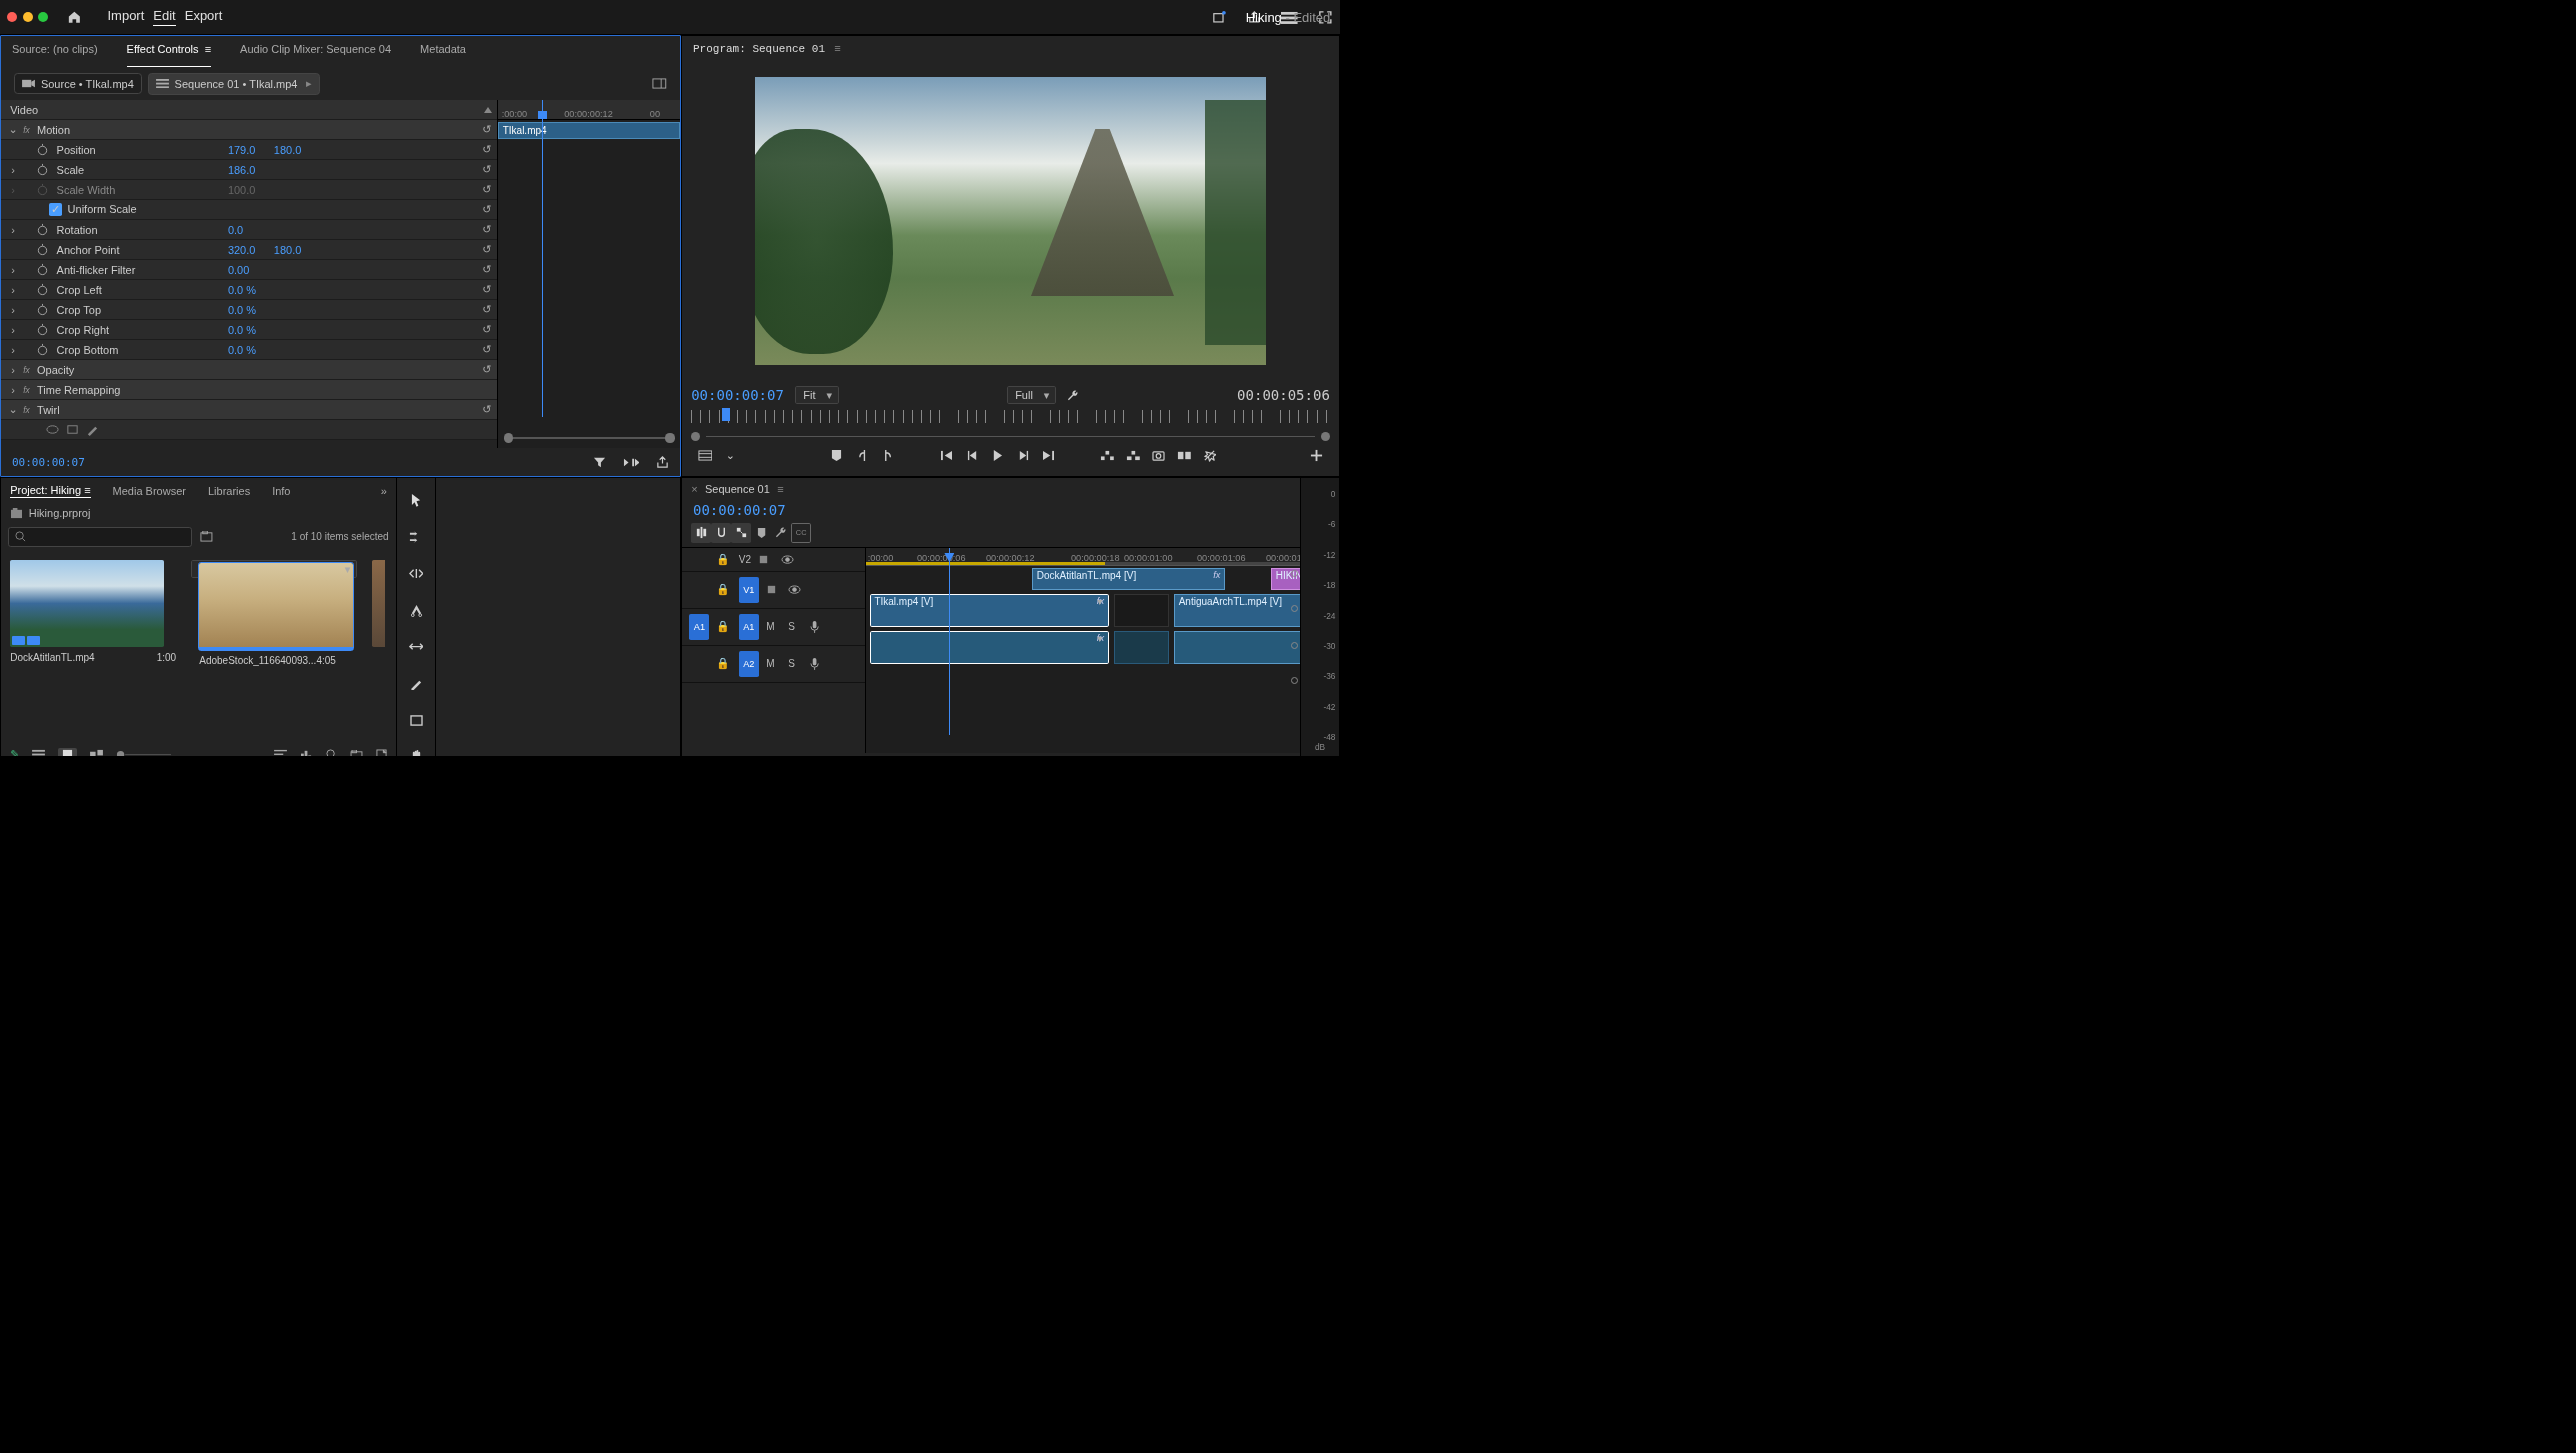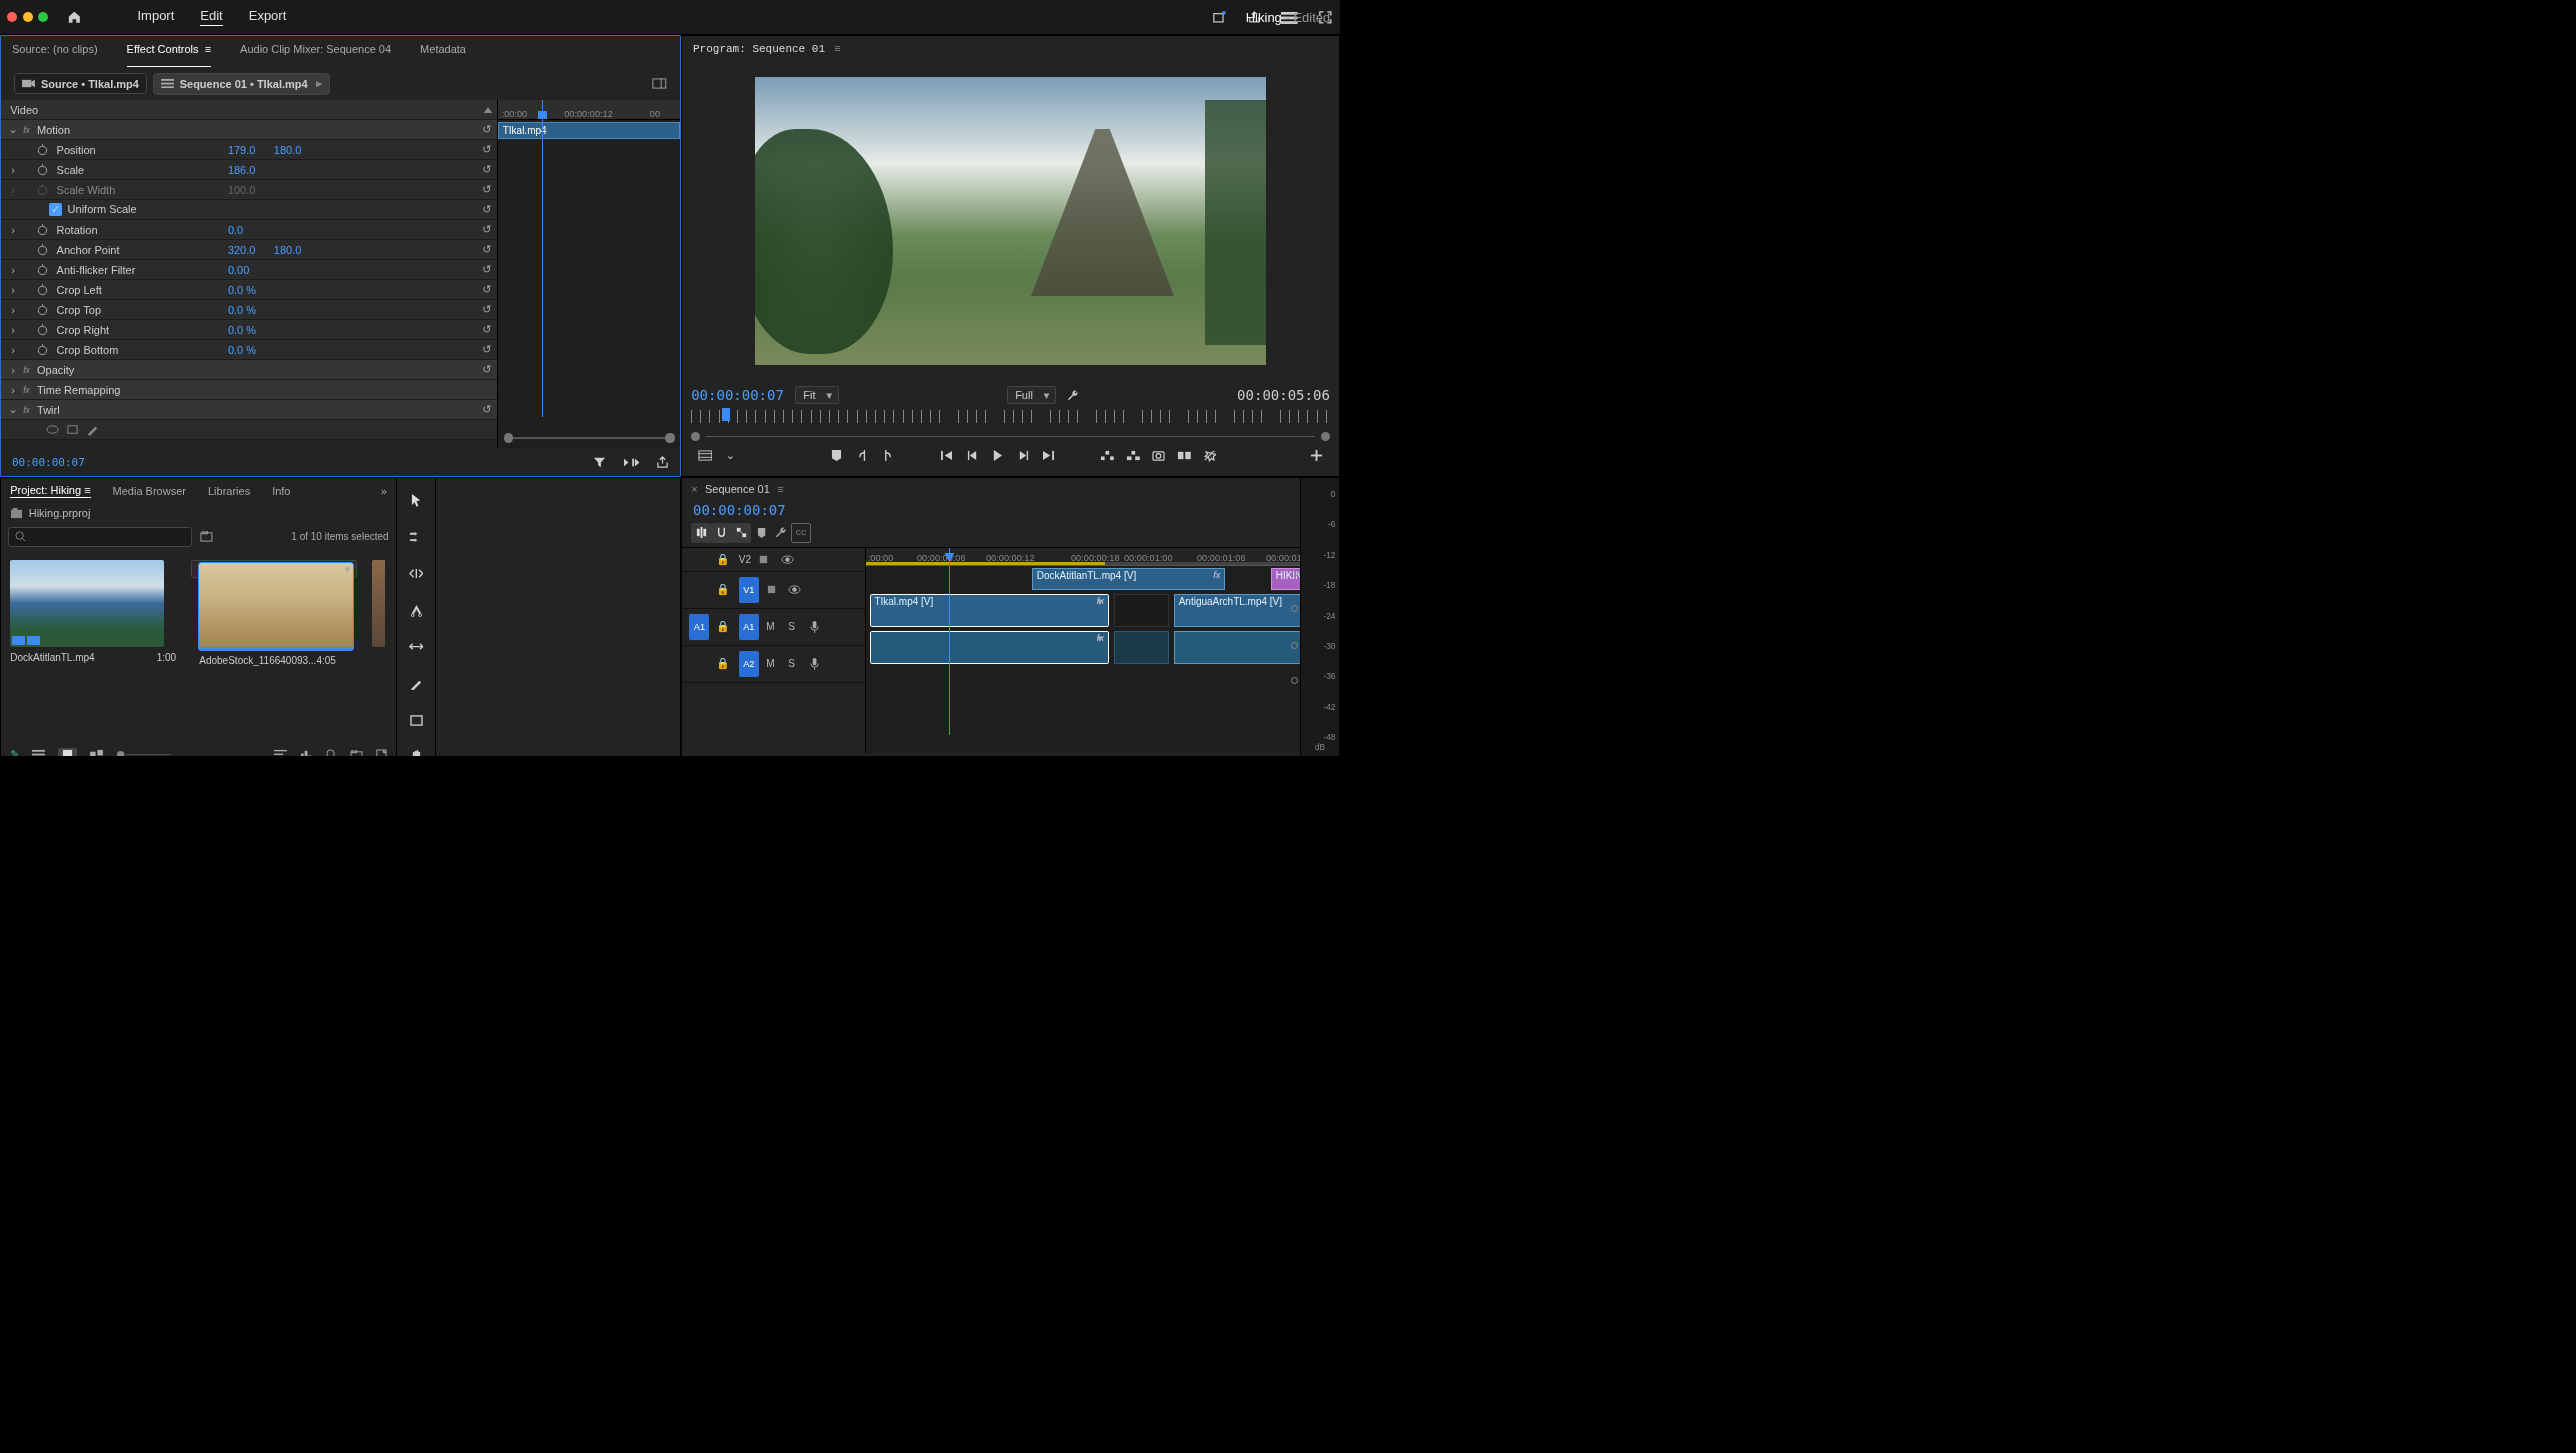--- a/index.html
+++ b/index.html
@@ -2,38 +2,38 @@
 <html style="font-size:14.7px"><head>
 <meta charset="utf-8">
 <style>
 * { box-sizing: border-box; margin: 0; padding: 0; }
 body { background: #000; color: #ccc; font-family: -apple-system, "Segoe UI", "Helvetica Neue", Arial, sans-serif; font-size: 11px; width: 1340px; height: 756px; overflow: hidden; }
 .top-bar { height: 35px; background: #1a1a1a; display: flex; align-items: center; padding: 0 7.4px; border-bottom: 0.9px solid #000; }
 .traffic { display: flex; gap: 5.5px; margin-right: 18.4px; }
 .traffic span { width: 10px; height: 10px; border-radius: 50%; display: inline-block; }
 .t-close { background: #ff5f57; } .t-min { background: #febc2e; } .t-max { background: #28c840; }
 .home-icon { margin-right: 26px; cursor: pointer; }
-.top-menu { display: flex; gap: 26px; margin-left: 30px; }
+.top-menu { display: flex; gap: 9px; }
 .top-menu span { cursor: pointer; font-size: 13px; color: #e0e0e0; }
 .top-menu .active { border-bottom: 1.8px solid #fff; padding-bottom: 1.8px; }
 .title-center { position: absolute; left: 50%; transform: translateX(-50%); font-size: 13px; }
 .title-center b { font-weight: 500; color: #fff; }
 .title-center span { color: #999; }
 .top-right { margin-left: auto; display: flex; gap: 20px; align-items: center; }
 .icon-btn { cursor: pointer; display: inline-flex; align-items: center; justify-content: center; color: #ccc; }
 
 .main { display: grid; grid-template-columns: 681px 1fr; grid-template-rows: 442px 1fr; height: 720px; }
 .panel { background: #232323; border: 0.9px solid #000; position: relative; }
 
 
 .effect-panel { border: 1.8px solid #2a6fd6; border-radius: 1px; display: flex; flex-direction: column; }
 .ec-tabs { display: flex; gap: 29px; padding: 7.4px 11px 0 11px; height: 31px; color: #aaa; }
 .ec-tabs .tab { cursor: pointer; padding-bottom: 5.5px; }
 .ec-tabs .tab.active { color: #fff; border-bottom: 1.8px solid #fff; }
-.ec-subheader { display: flex; align-items: center; padding: 5.5px 13px; gap: 5.5px; background: #232323; font-weight: bold; }
+.ec-subheader { display: flex; align-items: center; padding: 5.5px 13px; gap: 5.5px; background: #232323; }
 .ec-pill { background: #1f1f1f; border: 0.9px solid #444; border-radius: 3.7px; padding: 3.7px 7.4px; display: flex; align-items: center; gap: 5.5px; }
 .ec-pill.active { background: #3a3a3a; }
 .ec-body { display: flex; flex: 1; overflow: hidden; }
 .ec-list { width: 497px; overflow-y: auto; border-right: 0.9px solid #000; }
 .ec-timeline { flex: 1; background: #1f1f1f; position: relative; }
 .ec-row { display: flex; align-items: center; height: 20px; padding: 0 5.5px; border-bottom: 0.9px solid #1c1c1c; background: #2b2b2b; }
 .ec-row.header { background: #353535; font-weight: 500; }
 .ec-row.header-dark { background: #303030; }
 .chev { width: 13px; text-align: center; cursor: pointer; color: #aaa; }
 .fx-badge { font-size: 8.3px; font-style: italic; color: #999; margin: 0 3.7px; }

